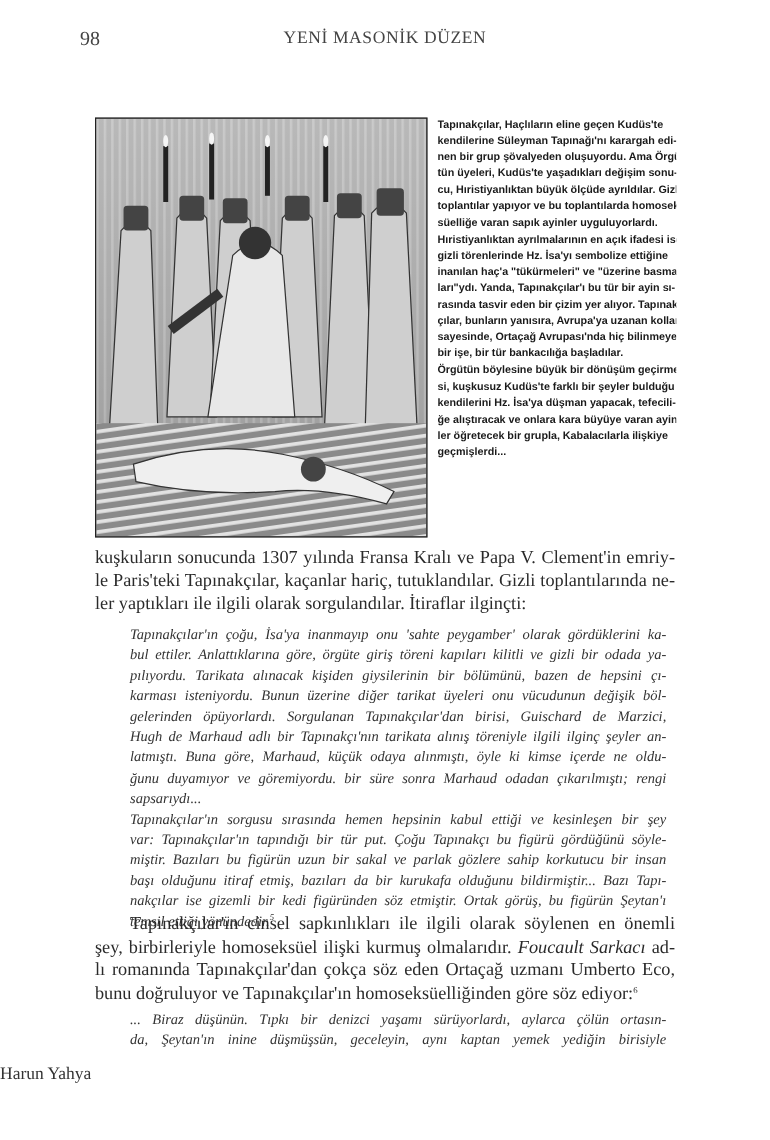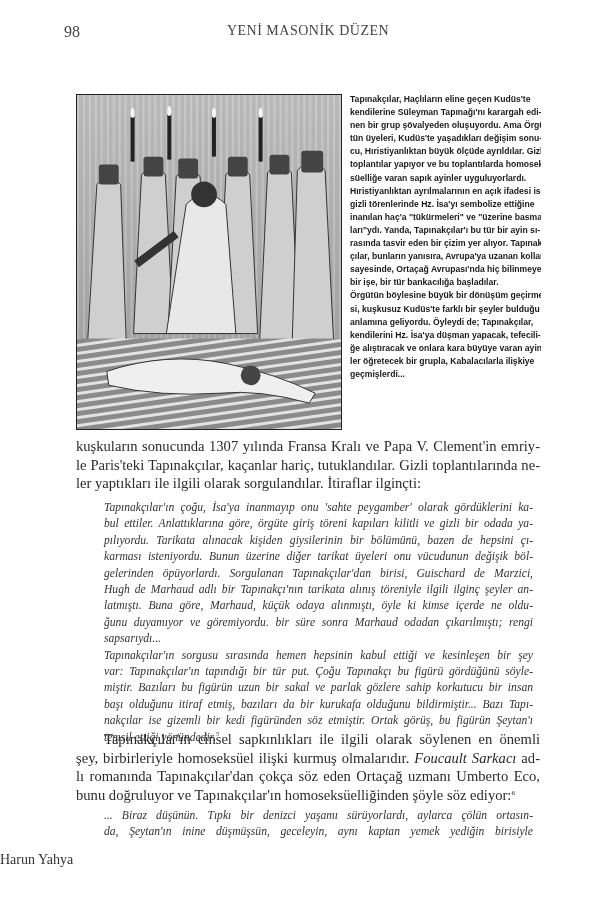--- a/index.html
+++ b/index.html
@@ -98,21 +98,20 @@
   <div>Hıristiyanlıktan ayrılmalarının en açık ifadesi ise</div>
   <div>gizli törenlerinde Hz. İsa'yı sembolize ettiğine</div>
   <div>inanılan haç'a "tükürmeleri" ve "üzerine basma-</div>
   <div>ları"ydı. Yanda, Tapınakçılar'ı bu tür bir ayin sı-</div>
   <div>rasında tasvir eden bir çizim yer alıyor. Tapınak-</div>
   <div>çılar, bunların yanısıra, Avrupa'ya uzanan kolları</div>
   <div>sayesinde, Ortaçağ Avrupası'nda hiç bilinmeyen</div>
   <div>bir işe, bir tür bankacılığa başladılar.</div>
   <div>Örgütün böylesine büyük bir dönüşüm geçirme-</div>
   <div>si, kuşkusuz Kudüs'te farklı bir şeyler bulduğu</div>
-  <div>anlamına geliyordu. Öyleydi de; Tapınakçılar,</div>
   <div>kendilerini Hz. İsa'ya düşman yapacak, tefecili-</div>
   <div>ğe alıştıracak ve onlara kara büyüye varan ayin-</div>
   <div>ler öğretecek bir grupla, Kabalacılarla ilişkiye</div>
   <div>geçmişlerdi...</div>
 </div>
 
 <div class="body-block" style="top:437px;">
   <div class="line">kuşkuların sonucunda 1307 yılında Fransa Kralı ve Papa V. Clement'in emriy-</div>
   <div class="line">le Paris'teki Tapınakçılar, kaçanlar hariç, tutuklandılar. Gizli toplantılarında ne-</div>
   <div class="line last">ler yaptıkları ile ilgili olarak sorgulandılar. İtiraflar ilginçti:</div>
@@ -133,21 +132,21 @@
   <div class="qline">miştir. Bazıları bu figürün uzun bir sakal ve parlak gözlere sahip korkutucu bir insan</div>
   <div class="qline">başı olduğunu itiraf etmiş, bazıları da bir kurukafa olduğunu bildirmiştir... Bazı Tapı-</div>
   <div class="qline">nakçılar ise gizemli bir kedi figüründen söz etmiştir. Ortak görüş, bu figürün Şeytan'ı</div>
   <div class="qline last"><span>temsil ettiği yönündedir.</span><sup>5</sup></div>
 </div>
 
 <div class="body-block" style="top:730px;">
   <div class="line" style="text-indent:28px;">Tapınakçılar'ın cinsel sapkınlıkları ile ilgili olarak söylenen en önemli</div>
   <div class="line"><span>şey, birbirleriyle homoseksüel ilişki kurmuş olmalarıdır. </span><i>Foucault Sarkacı</i><span> ad-</span></div>
   <div class="line">lı romanında Tapınakçılar'dan çokça söz eden Ortaçağ uzmanı Umberto Eco,</div>
-  <div class="line last"><span>bunu doğruluyor ve Tapınakçılar'ın homoseksüelliğinden şöyle söz ediyor:</span><sup>6</sup></div>
+  <div class="line last"><span>bunu doğruluyor ve Tapınakçılar'ın homoseksüelliğinden göre söz ediyor:</span><sup>6</sup></div>
 </div>
 
 <div class="quote" style="top:808px;font-style:italic;">
   <div class="qline">... Biraz düşünün. Tıpkı bir denizci yaşamı sürüyorlardı, aylarca çölün ortasın-</div>
   <div class="qline">da, Şeytan'ın inine düşmüşsün, geceleyin, aynı kaptan yemek yediğin birisiyle</div>
 </div>
 
 <div class="footer">Harun Yahya</div>
 
 </body></html>

